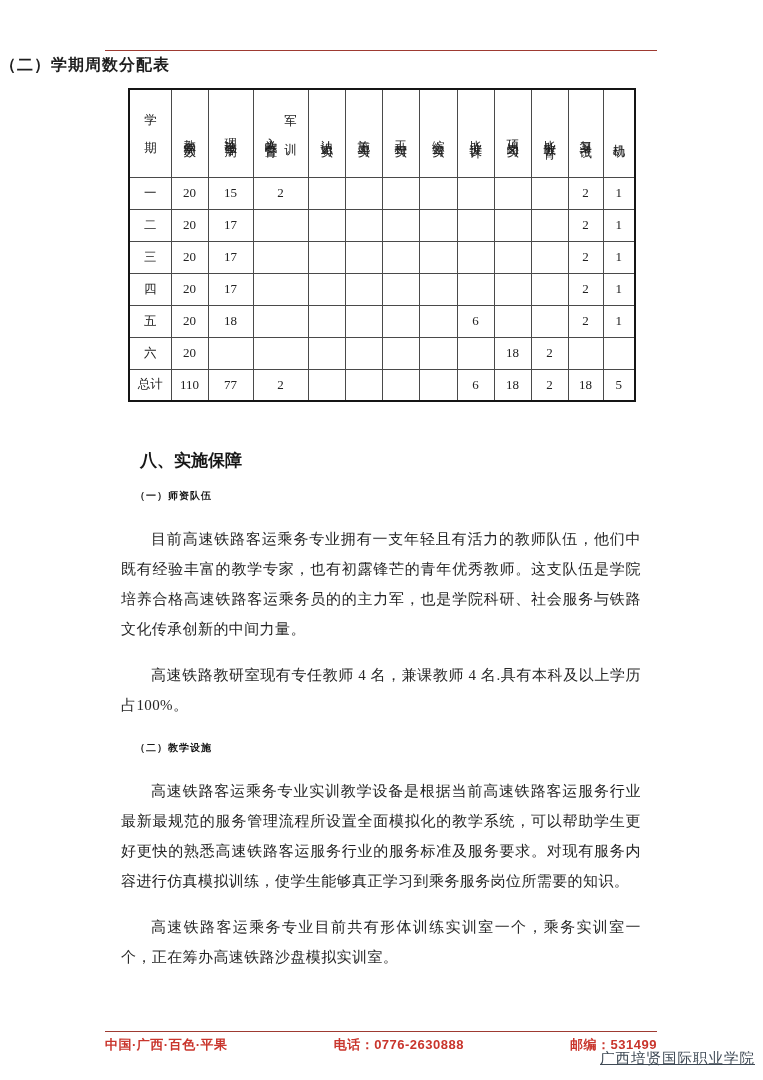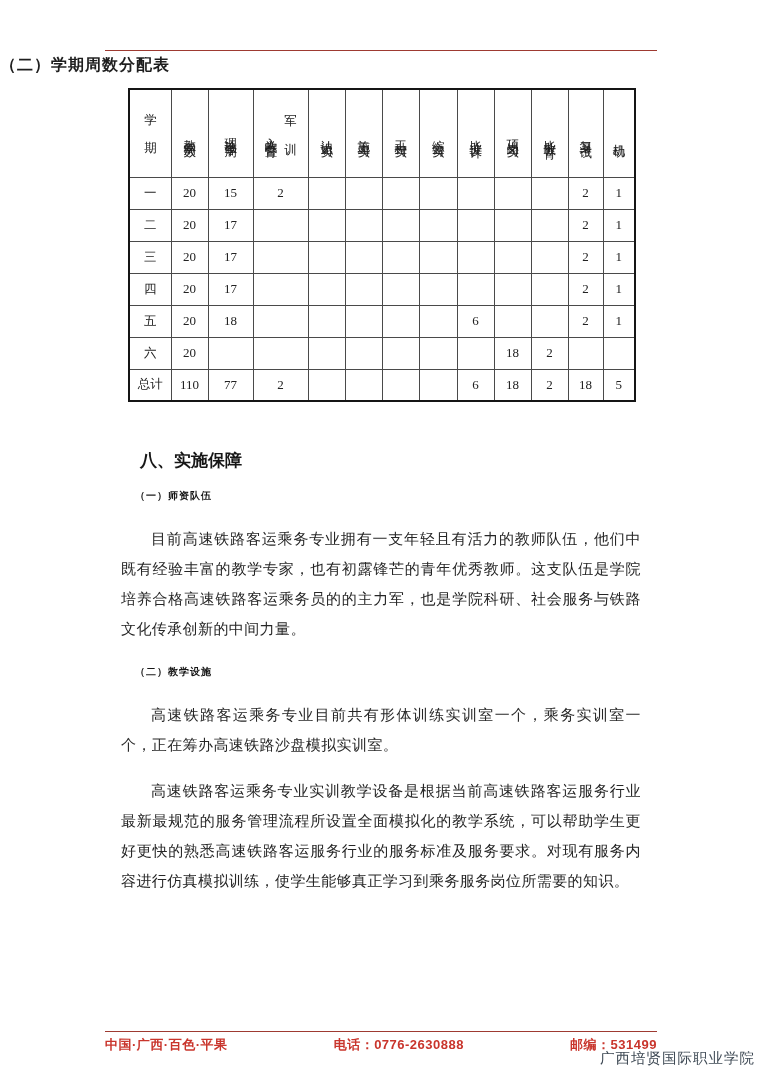--- a/index.html
+++ b/index.html
@@ -83,21 +83,21 @@
   .footer-rule{position:absolute;top:1031px;left:105px;width:552px;height:1px;background:var(--rule-red);}
   .footer-row{
     position:absolute;top:1036px;left:105px;width:552px;
     display:flex;justify-content:space-between;align-items:flex-start;
     font-family:"Liberation Sans","DejaVu Sans",sans-serif;
     font-size:13px;color:var(--footer-red);font-weight:bold;letter-spacing:0.5px;
   }
   .institution{
     position:absolute;top:1049px;right:8px;
     font-family:"Liberation Sans","DejaVu Sans",sans-serif;
-    font-size:14.5px;color:var(--inst);letter-spacing:1px;
+    font-size:14.5px;color:var(--inst);letter-spacing:1px;text-decoration:underline;
   }
 </style>
 </head>
 <body>
 
 <div class="page">
 
   <div class="top-rule"></div>
   <div class="doc-title">（二）学期周数分配表</div>
 
@@ -245,23 +245,24 @@
           <td class="num">18</td>
           <td class="num">5</td>
         </tr>
       </tbody>
   </table>
 
   <div class="content">
     <h2 class="h-main">八、实施保障</h2>
     <h3 class="h-sub">（一）师资队伍</h3>
     <p class="para">目前高速铁路客运乘务专业拥有一支年轻且有活力的教师队伍，他们中既有经验丰富的教学专家，也有初露锋芒的青年优秀教师。这支队伍是学院培养合格高速铁路客运乘务员的的主力军，也是学院科研、社会服务与铁路文化传承创新的中间力量。</p>
+    <p class="para">高速铁路教研室现有专任教师 4 名，兼课教师 4 名.具有本科及以上学历占100%。</p>
     <h3 class="h-sub">（二）教学设施</h3>
+    <p class="para">高速铁路客运乘务专业实训教学设备是根据当前高速铁路客运服务行业最新最规范的服务管理流程所设置全面模拟化的教学系统，可以帮助学生更好更快的熟悉高速铁路客运服务行业的服务标准及服务要求。对现有服务内容进行仿真模拟训练，使学生能够真正学习到乘务服务岗位所需要的知识。</p>
     <p class="para">高速铁路客运乘务专业目前共有形体训练实训室一个，乘务实训室一个，正在筹办高速铁路沙盘模拟实训室。</p>
-    <p class="para">高速铁路客运乘务专业实训教学设备是根据当前高速铁路客运服务行业最新最规范的服务管理流程所设置全面模拟化的教学系统，可以帮助学生更好更快的熟悉高速铁路客运服务行业的服务标准及服务要求。对现有服务内容进行仿真模拟训练，使学生能够真正学习到乘务服务岗位所需要的知识。</p>
   </div>
 
   <div class="footer-rule"></div>
   <div class="footer-row">
     <span>中国·广西·百色·平果</span>
     <span>电话：0776-2630888</span>
     <span>邮编：531499</span>
   </div>
   <div class="institution">广西培贤国际职业学院</div>
 

